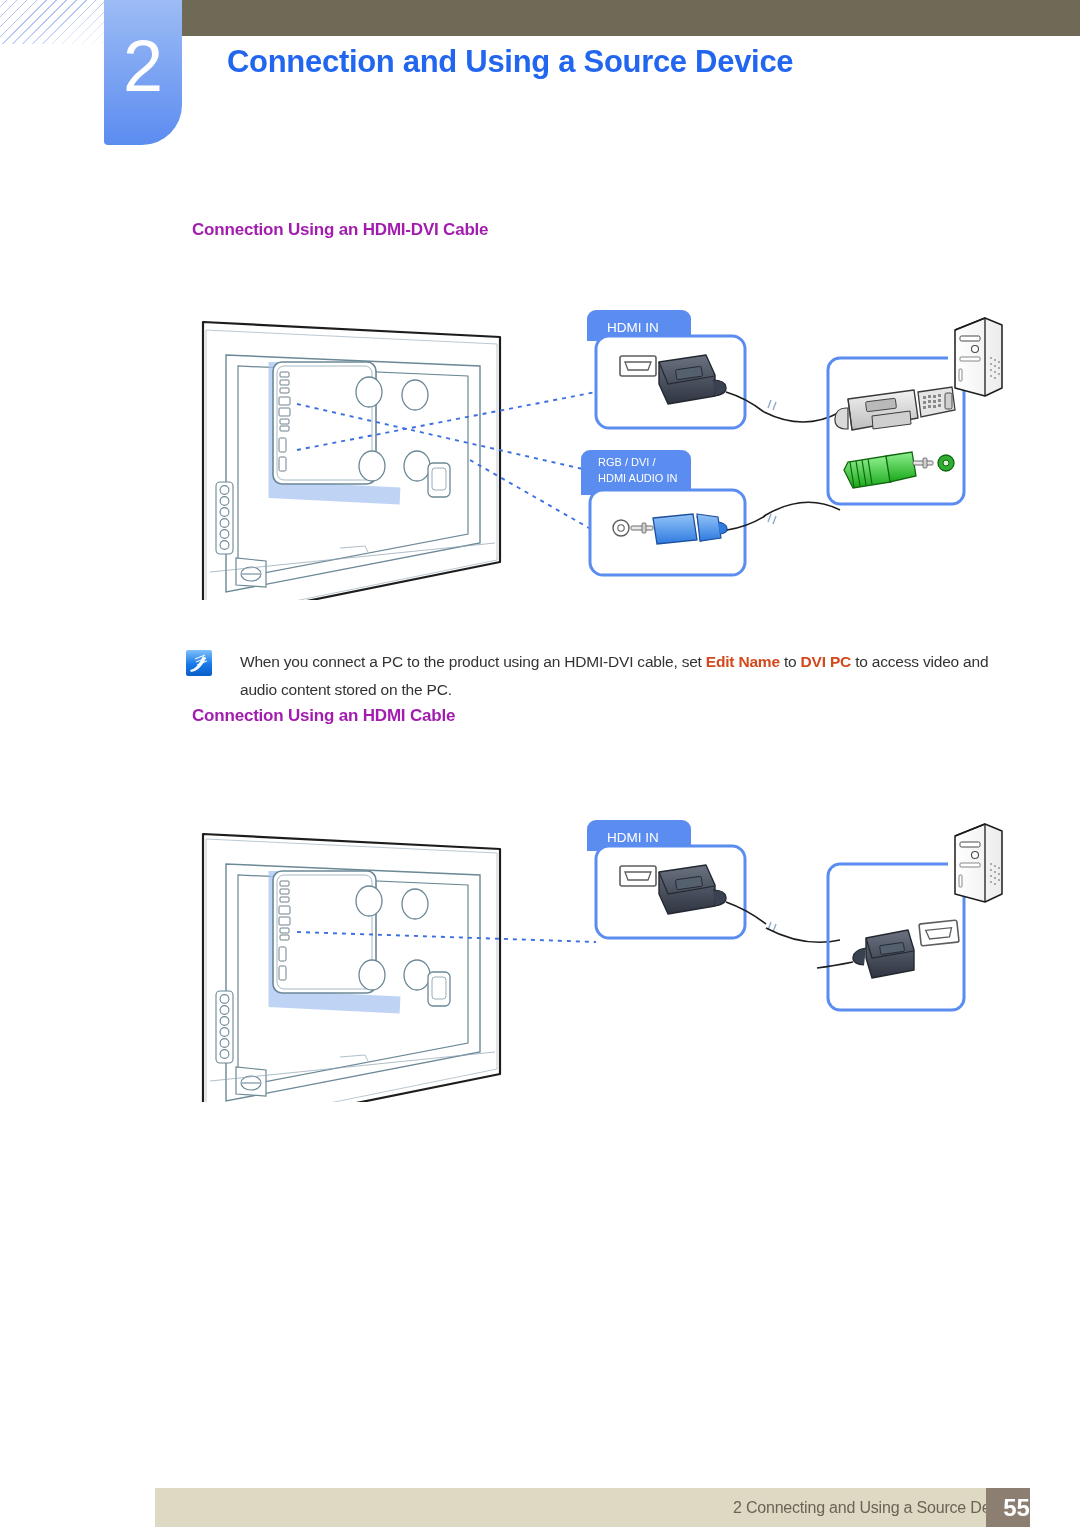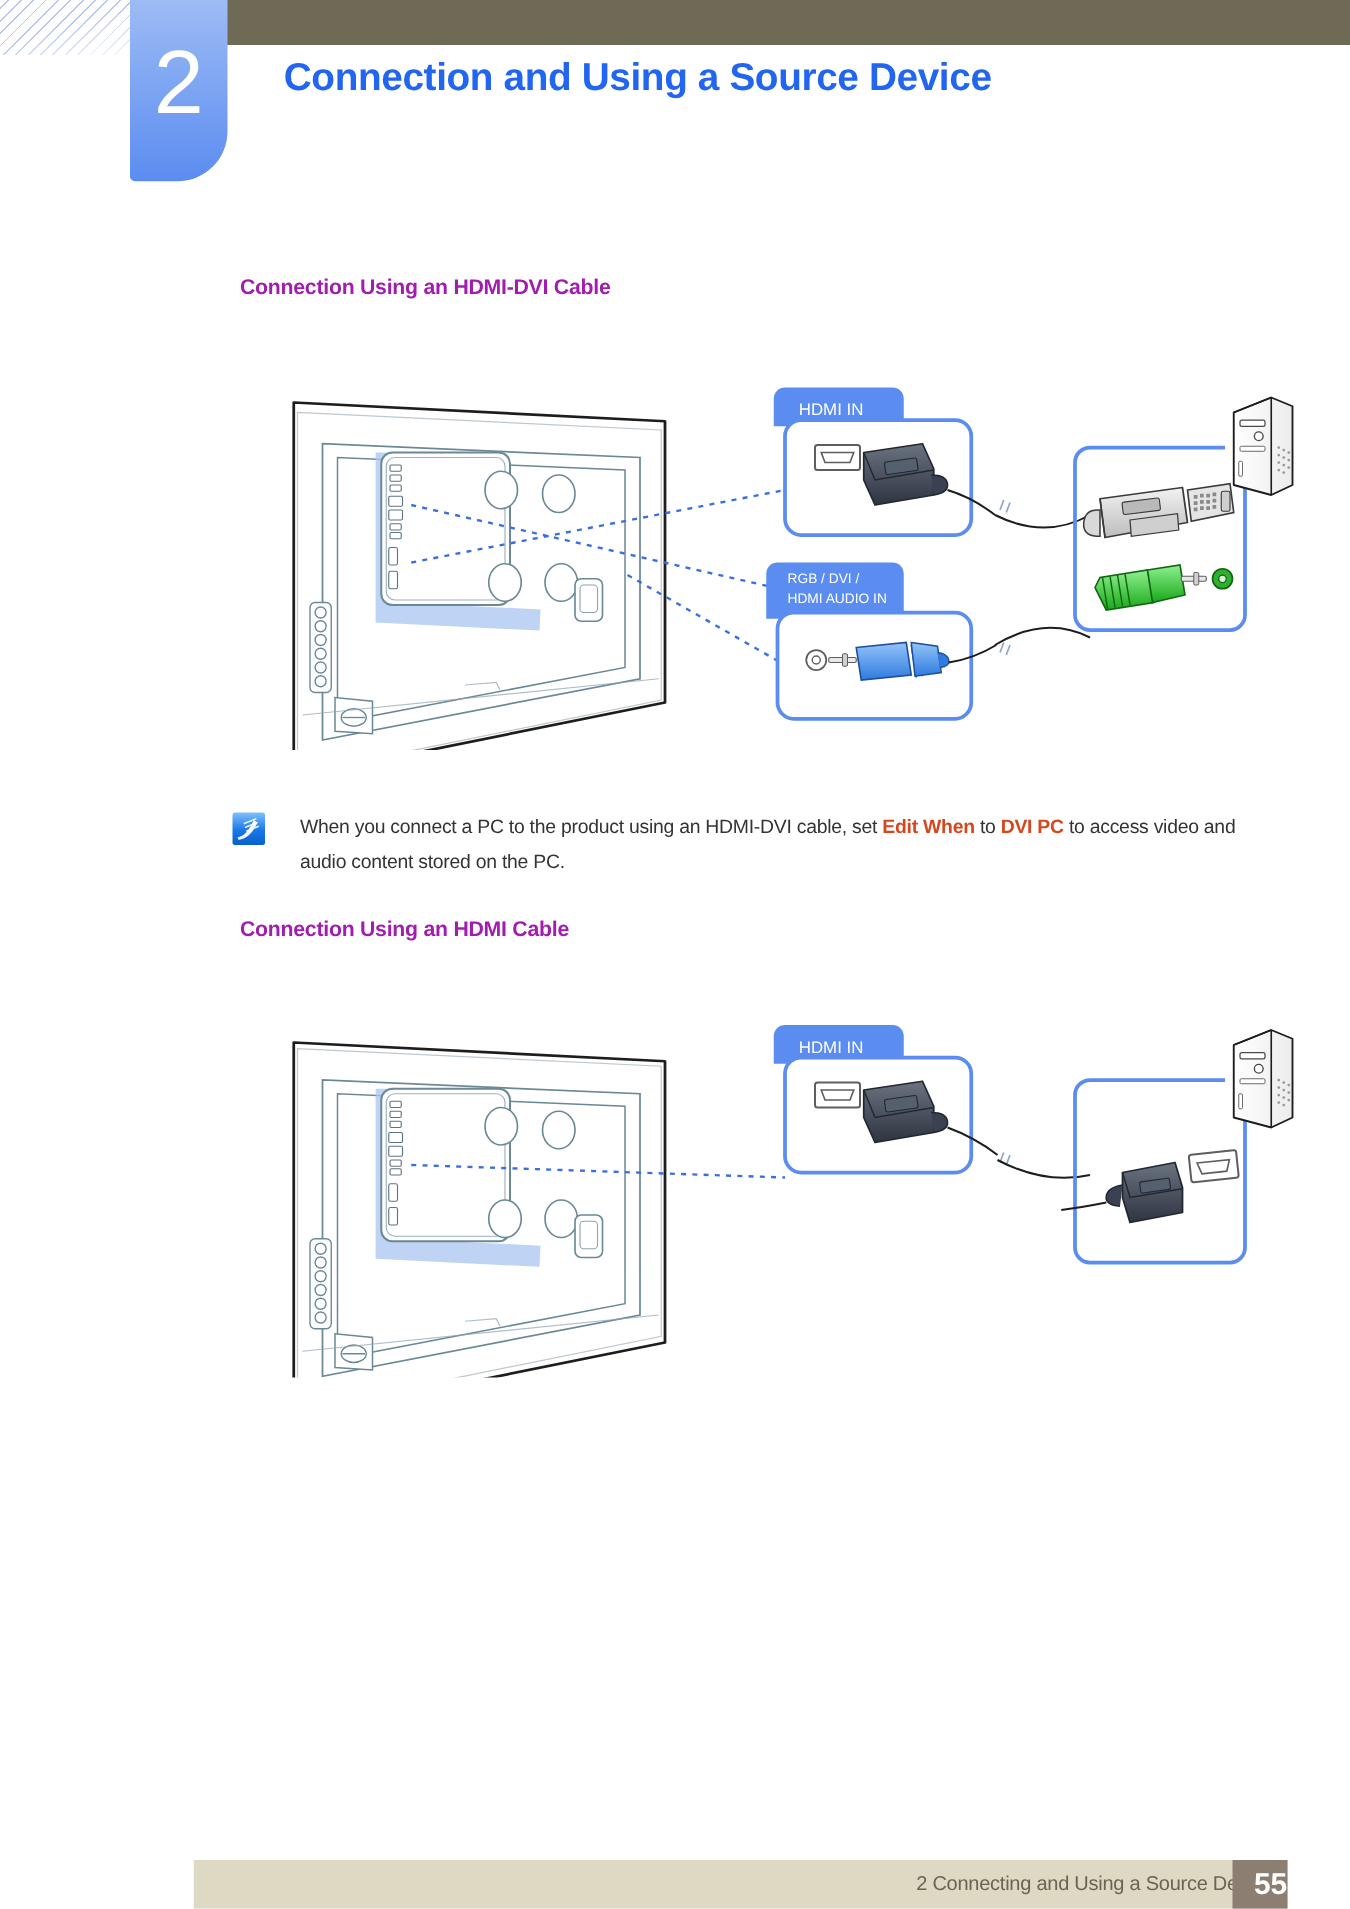--- a/index.html
+++ b/index.html
@@ -42,38 +42,38 @@
     color: #2266f0; font-size: 31px; font-weight: bold;
     letter-spacing: -0.3px; white-space: nowrap;
   }
 
   
   .sec-head {
     position: absolute; color: #a21caf; font-size: 17px; font-weight: bold;
     letter-spacing: -0.2px; white-space: nowrap;
   }
   #sec1 { left: 192px; top: 220px; }
-  #sec2 { left: 192px; top: 734px; }
+  #sec2 { left: 192px; top: 706px; }
 
   
   .note { position: absolute; left: 186px; top: 648px; width: 830px; }
   .note-icon {
     position: absolute; left: 0; top: 2px; width: 26px; height: 26px;
     background: linear-gradient(to bottom, #7fc0fb 0%, #1878e8 55%, #0a5fc8 100%);
     border-radius: 2px; overflow: hidden;
   }
   .note-icon svg { display:block; }
   .note-body {
     margin-left: 54px; font-size: 15.5px; color: #333333; line-height: 28px;
     letter-spacing: -0.2px;
   }
   .note-body b { color: #d3481c; }
 
   
-  .diagram { position: absolute; left: 0; width: 1080px; padding-left: 32px; }
+  .diagram { position: absolute; left: 0; width: 1080px; }
   #dia1 { top: 300px; height: 300px; }
   #dia2 { top: 812px; height: 290px; }
   .diagram svg { display: block; }
 
   
   .footbar {
     position: absolute; left: 155px; top: 1488px; width: 875px; height: 39px;
     background: #ddd9c3;
   }
   .foot-text {
@@ -307,21 +307,21 @@
   </div>
 
   <div class="note">
     <div class="note-icon">
       <svg width="26" height="26" viewBox="0 0 26 26">
         <path d="M4,20 C9,19 13,15 17,6 L20,8 C16,17 11,21 5,22 Z" fill="#ffffff" opacity=".95"></path>
         <path d="M9,9 L19,5 M10,12 L20,8 M11,15 L21,11" stroke="#ffffff" stroke-width="1.1" fill="none" opacity=".9"></path>
       </svg>
     </div>
     <div class="note-body">
-      <span>When you connect a PC to the product using an HDMI-DVI cable, set </span><b>Edit When</b><span> to </span><b>DVI PC</b><span> to access video and audio content stored on the PC.</span>
+      <span>When you connect a PC to the product using an HDMI-DVI cable, set </span><b>Edit Name</b><span> to </span><b>DVI PC</b><span> to access video and audio content stored on the PC.</span>
     </div>
   </div>
 
   <div class="sec-head" id="sec2">Connection Using an HDMI Cable</div>
 
   <div class="diagram" id="dia2">
     <svg width="1080" height="290" viewBox="0 0 1080 290" xmlns="http://www.w3.org/2000/svg">
       <defs>
         <linearGradient id="pcfaceB" x1="0" y1="0" x2="1" y2="0">
           <stop offset="0" stop-color="#ffffff"></stop>

